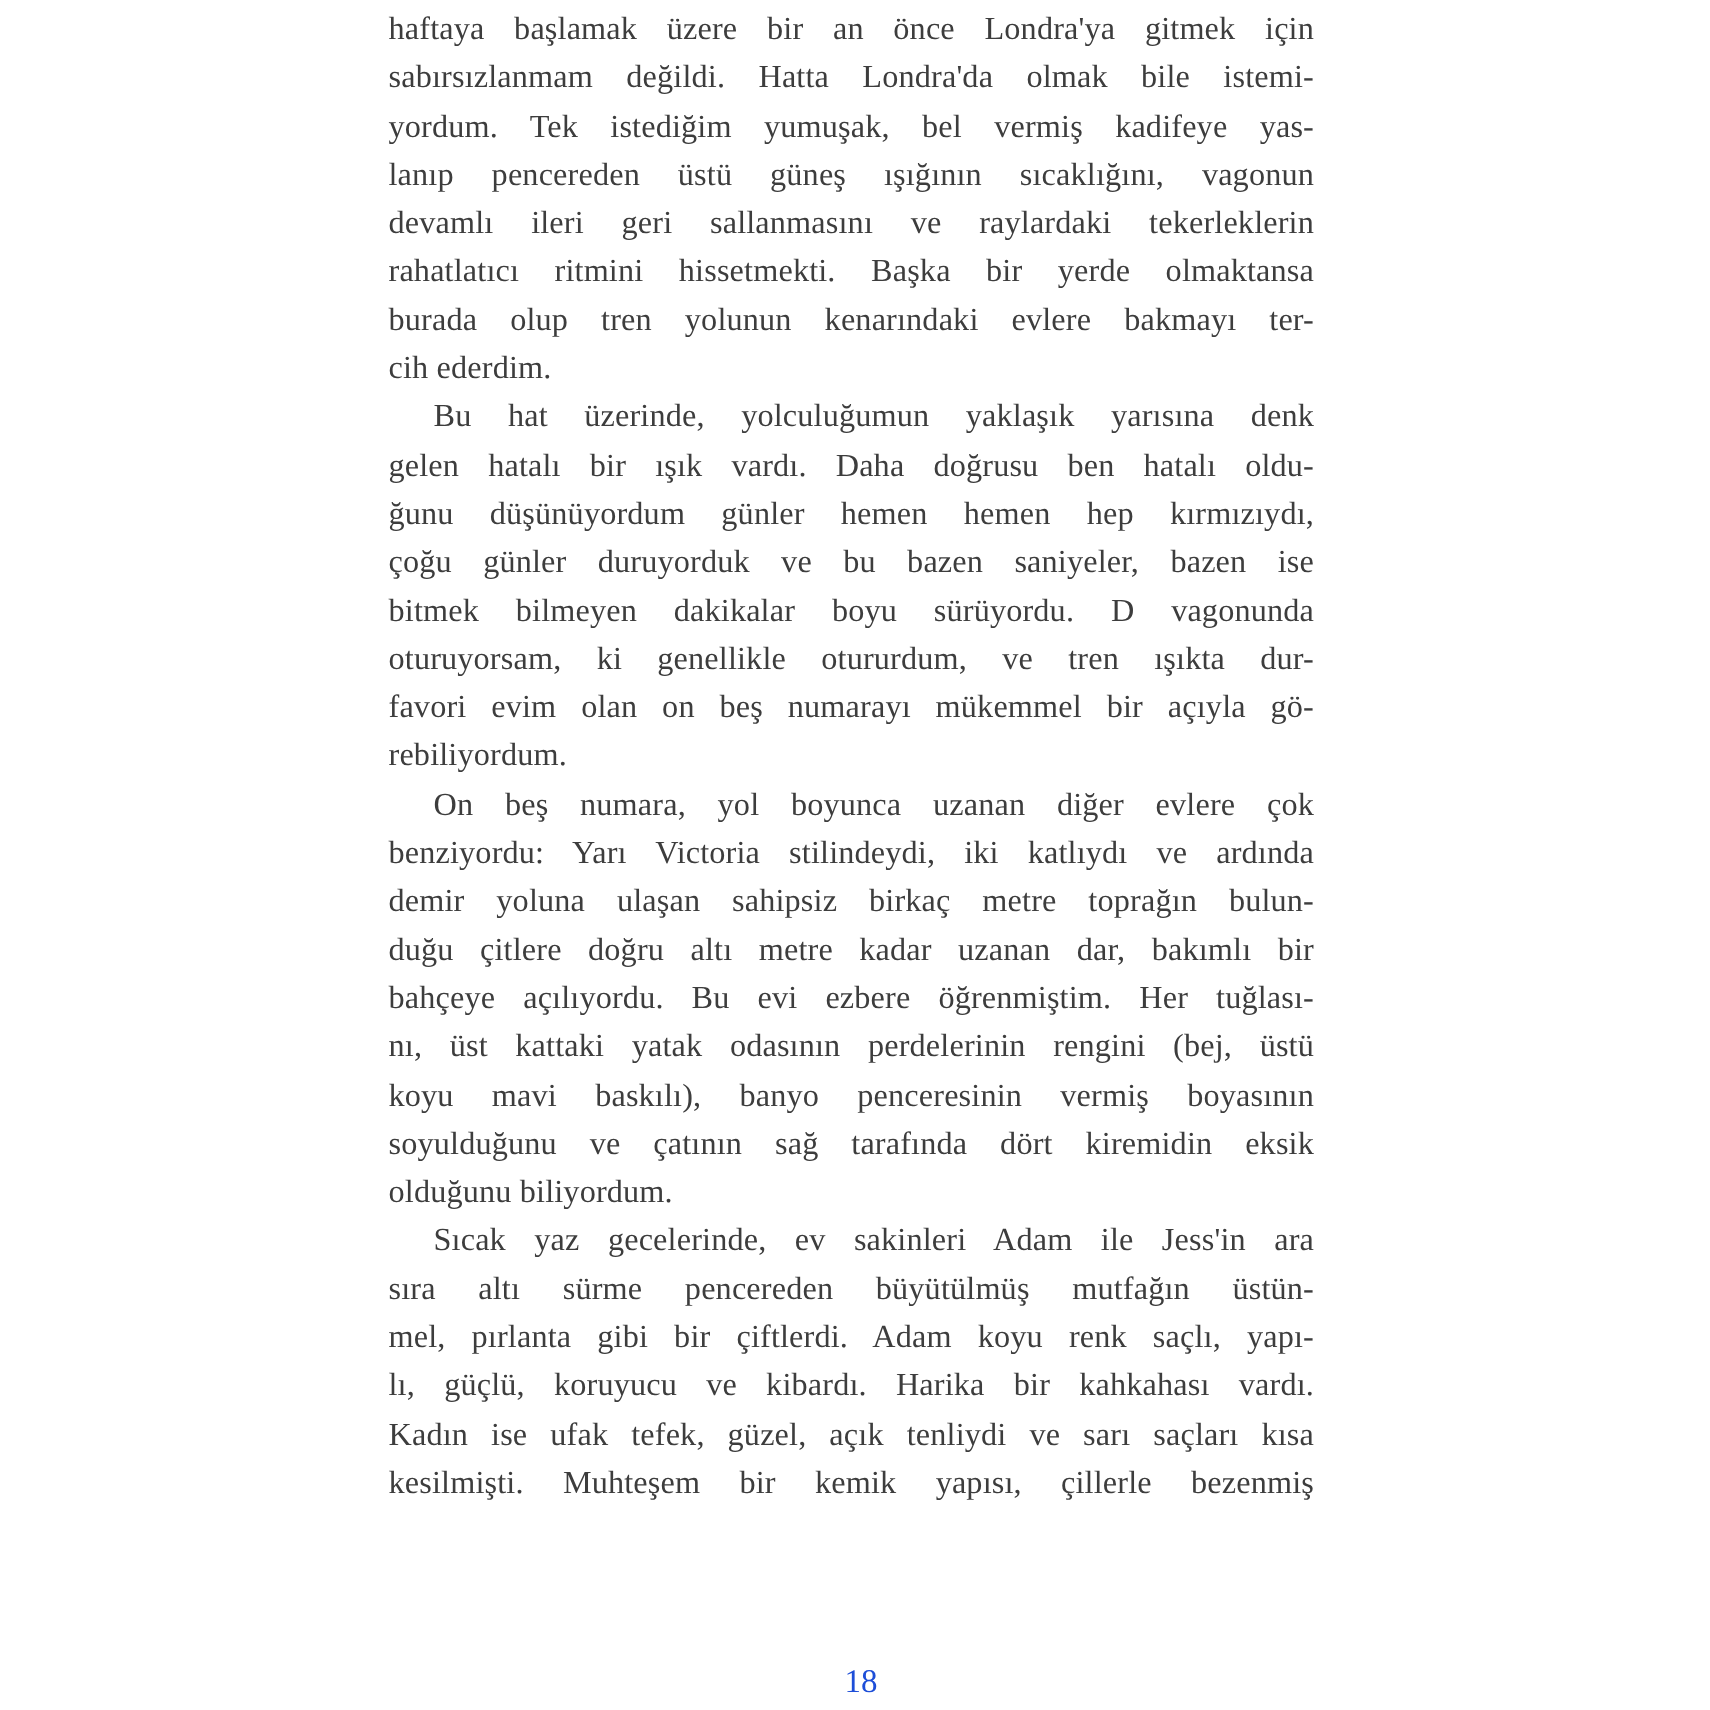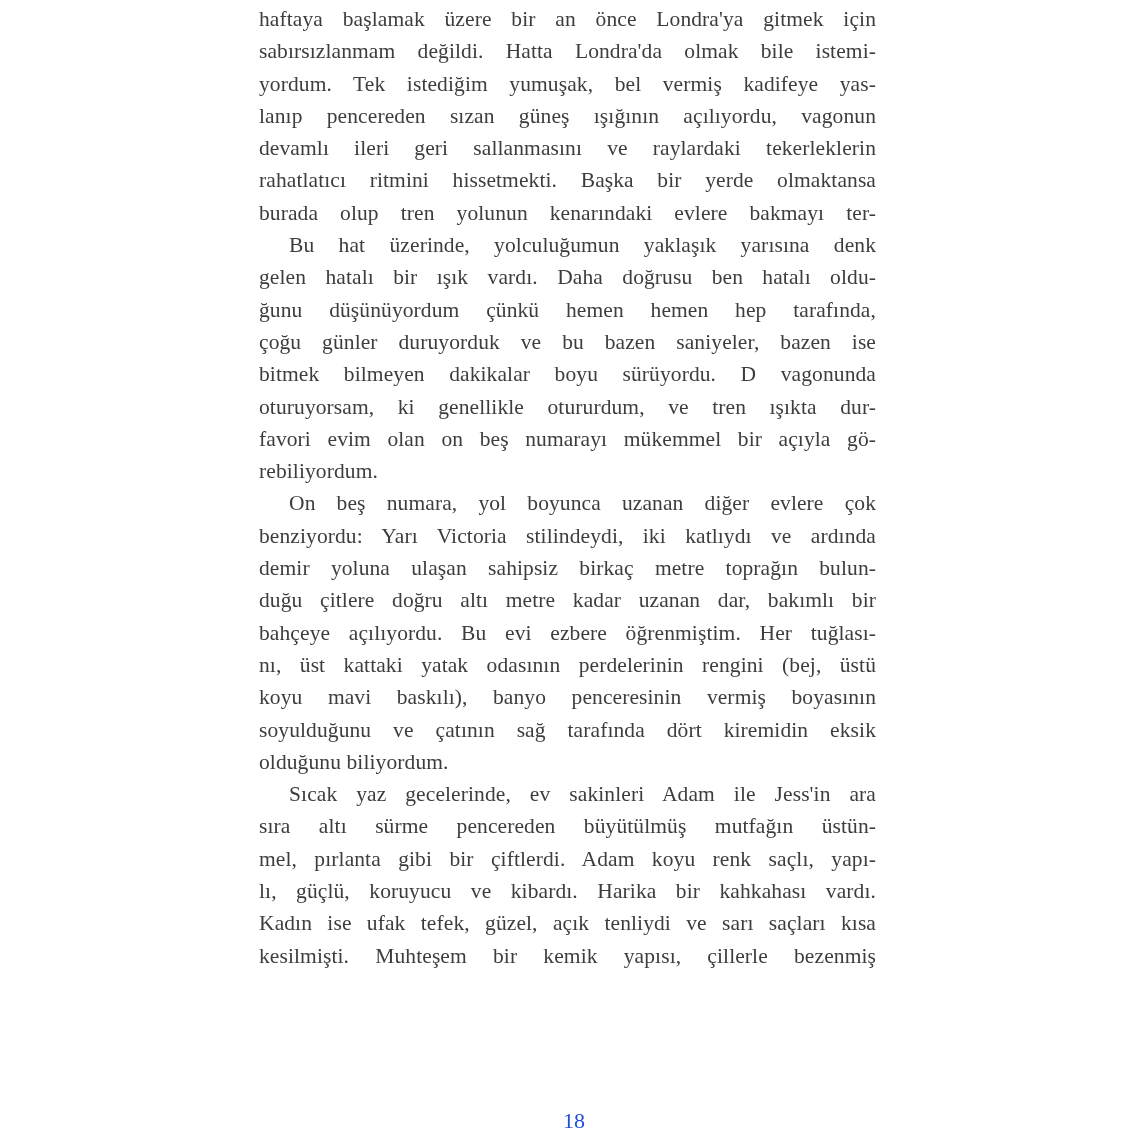--- a/index.html
+++ b/index.html
@@ -56,29 +56,30 @@
 </style>
 </head>
 <body>
 
 <div class="page">
   <div class="text-block" id="text-block">
       <div class="paragraph">
         <div class="line">haftaya başlamak üzere bir an önce Londra'ya gitmek için</div>
         <div class="line">sabırsızlanmam değildi. Hatta Londra'da olmak bile istemi-</div>
         <div class="line">yordum. Tek istediğim yumuşak, bel vermiş kadifeye yas-</div>
-        <div class="line">lanıp pencereden sızan güneş ışığının açılıyordu, vagonun</div>
+        <div class="line">lanıp pencereden üstü güneş ışığının sıcaklığını, vagonun</div>
         <div class="line">devamlı ileri geri sallanmasını ve raylardaki tekerleklerin</div>
         <div class="line">rahatlatıcı ritmini hissetmekti. Başka bir yerde olmaktansa</div>
         <div class="line">burada olup tren yolunun kenarındaki evlere bakmayı ter-</div>
+        <div class="line lastline">cih ederdim.</div>
       </div>
       <div class="paragraph">
         <div class="line indent">Bu hat üzerinde, yolculuğumun yaklaşık yarısına denk</div>
         <div class="line">gelen hatalı bir ışık vardı. Daha doğrusu ben hatalı oldu-</div>
-        <div class="line">ğunu düşünüyordum çünkü hemen hemen hep tarafında,</div>
+        <div class="line">ğunu düşünüyordum günler hemen hemen hep kırmızıydı,</div>
         <div class="line">çoğu günler duruyorduk ve bu bazen saniyeler, bazen ise</div>
         <div class="line">bitmek bilmeyen dakikalar boyu sürüyordu. D vagonunda</div>
         <div class="line">oturuyorsam, ki genellikle otururdum, ve tren ışıkta dur-</div>
         <div class="line">favori evim olan on beş numarayı mükemmel bir açıyla gö-</div>
         <div class="line lastline">rebiliyordum.</div>
       </div>
       <div class="paragraph">
         <div class="line indent">On beş numara, yol boyunca uzanan diğer evlere çok</div>
         <div class="line">benziyordu: Yarı Victoria stilindeydi, iki katlıydı ve ardında</div>
         <div class="line">demir yoluna ulaşan sahipsiz birkaç metre toprağın bulun-</div>

